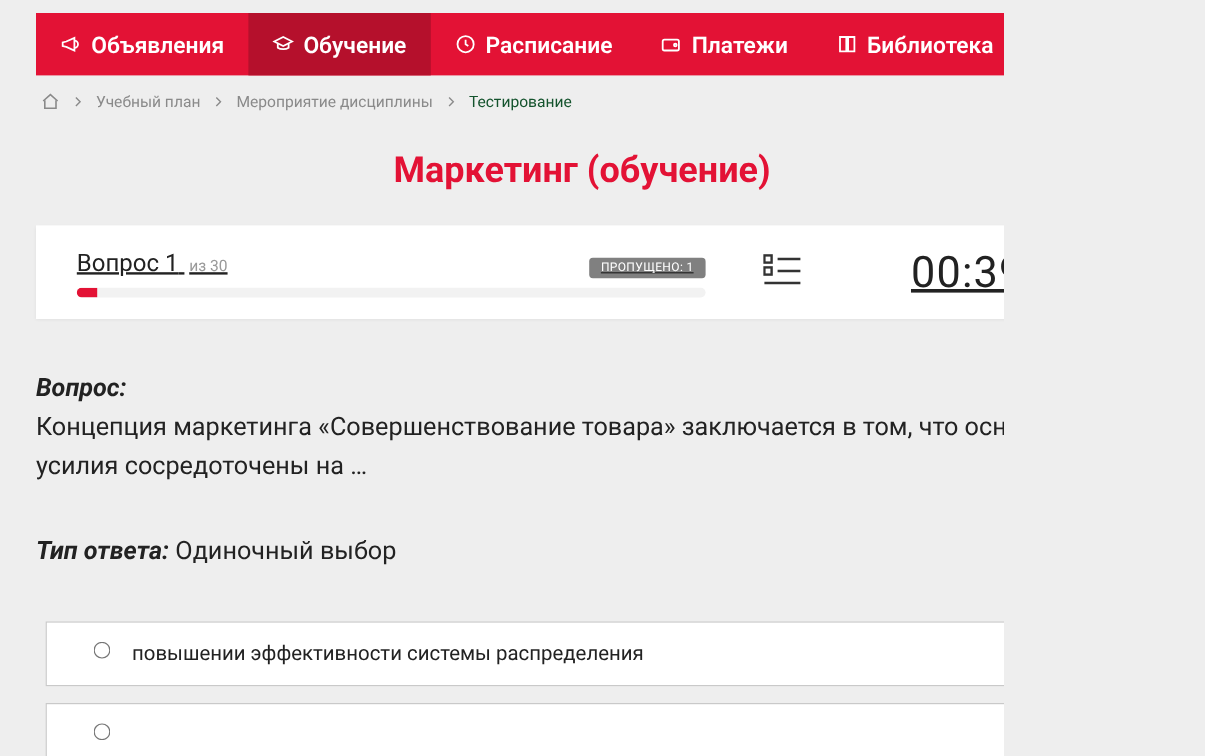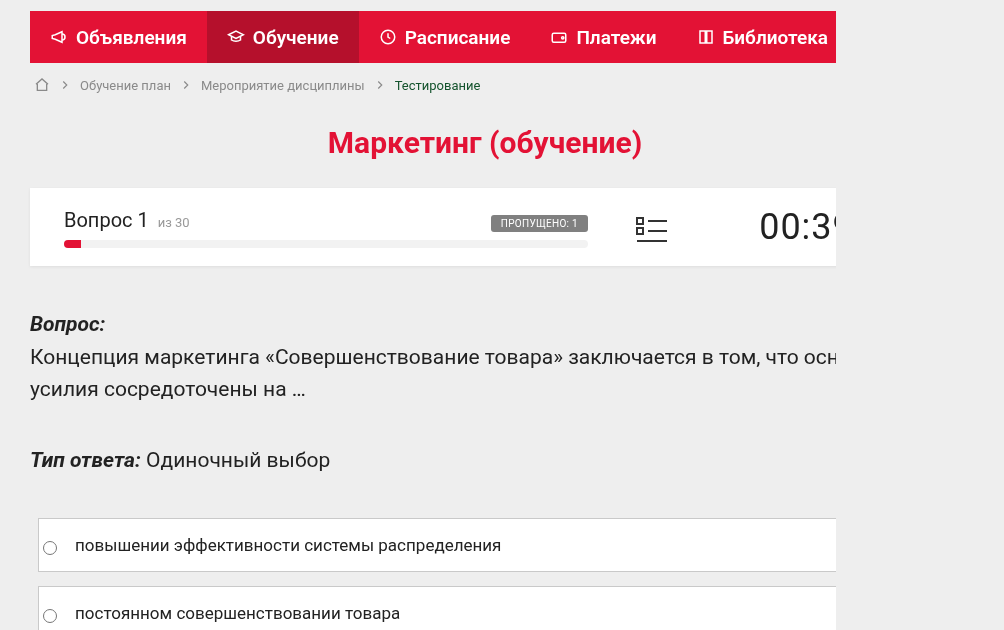--- a/index.html
+++ b/index.html
@@ -67,24 +67,25 @@
     font-size: 30px;
     font-weight: 700;
     margin: 18px 0 28px;
   }
 
   
   .status-card {
     background: #fff;
     box-shadow: 0 1px 3px rgba(0,0,0,0.07);
     display: flex;
-    align-items: flex-end;
+    align-items: center;
     padding: 18px 34px;
     gap: 30px;
     margin-bottom: 42px;
+    text-decoration: underline;
   }
   .status-left { flex: 1; min-width: 0; }
   .q-line { display: flex; align-items: baseline; justify-content: space-between; margin-bottom: 8px; }
   .q-title { font-size: 20px; color: #222; }
   .q-title .of { font-size: 13px; color: #999; font-weight: 400; margin-left: 4px; }
   .badge-skip {
     background: #808080;
     color: #fff;
     font-size: 10px;
     padding: 3px 10px;
@@ -118,23 +119,23 @@
   .q-body { font-size: 21px; color: #222; line-height: 1.55; }
   .q-body .label { font-style: italic; font-weight: 700; }
   .q-text { margin-top: 2px; margin-bottom: 38px; }
   .a-type { margin-bottom: 42px; }
 
   
   .answers { display: flex; flex-direction: column; gap: 14px; padding: 0 8px; }
   .answer {
     border: 1px solid #c9c9c9;
     background: #fff;
-    padding: 16px 4px;
-    display: flex;
-    align-items: flex-end;
+    padding: 16px 39px;
+    display: flex;
+    align-items: flex-start;
     gap: 18px;
     cursor: pointer;
     font-size: 17px;
   }
   .answer input[type=radio] {
     width: 14px; height: 14px;
     accent-color: #555;
     cursor: pointer;
   }
 
@@ -188,21 +189,21 @@
     </nav>
 
     <div class="breadcrumb">
       <svg class="home" viewBox="0 0 24 24">
           <path d="M3 11l9-8 9 8"></path>
           <path d="M5 10v10h14V10"></path>
         </svg>
       <svg viewBox="0 0 24 24">
           <path d="M9 6l6 6-6 6"></path>
         </svg>
-      <a>Обучение план</a>
+      <a>Учебный план</a>
       <svg viewBox="0 0 24 24">
           <path d="M9 6l6 6-6 6"></path>
         </svg>
       <a>Мероприятие дисциплины</a>
       <svg viewBox="0 0 24 24">
           <path d="M9 6l6 6-6 6"></path>
         </svg>
       <span class="bc-current">Тестирование</span>
     </div>
 
@@ -246,18 +247,17 @@
       </div>
     </div>
 
     <div class="answers">
       <label class="answer">
         <input type="radio" name="q1" style="">
         <span>повышении эффективности системы распределения</span>
       </label>
       <label class="answer">
         <input type="radio" name="q1" style="">
-        <span>постоянном совершенствовании товара</span>
       </label>
     </div>
 
   </div>
 </div>
 
 </body></html>

